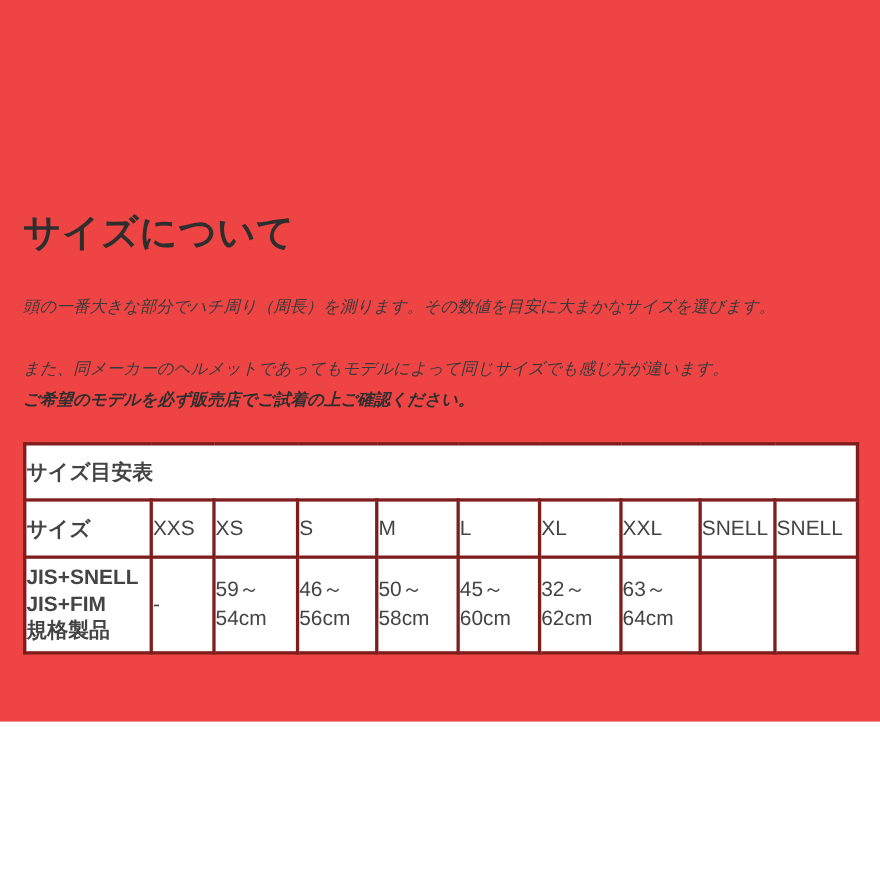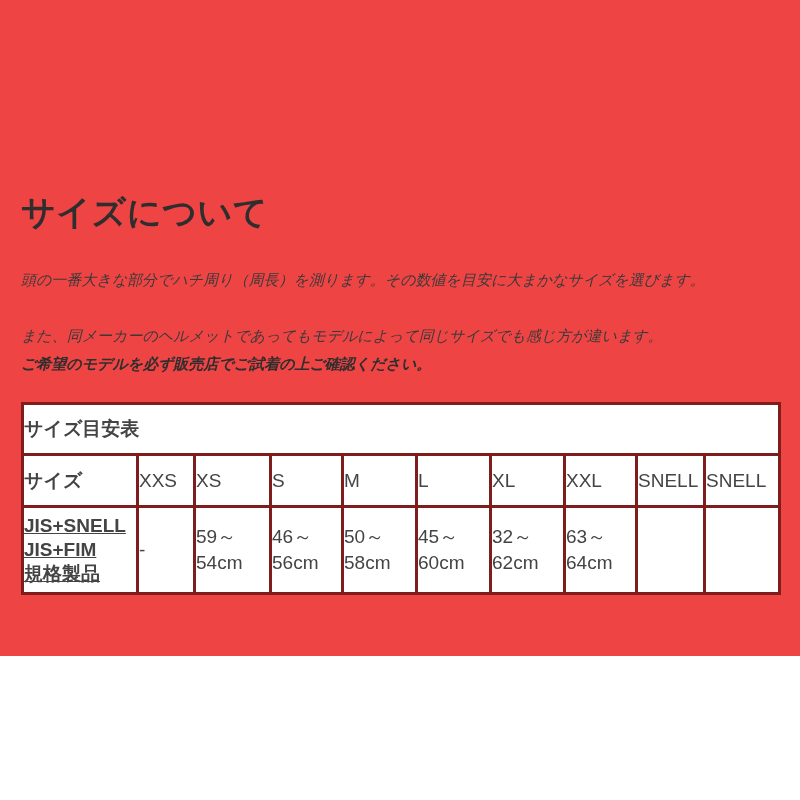--- a/index.html
+++ b/index.html
@@ -60,21 +60,20 @@
   tr.size-header-row td { height: 52px; }
   tr.data-row td { height: 87px; }
   td.gray-head {
     background: #f4f4f4;
     font-weight: bold;
     color: #333333;
   }
   td.standards-cell {
     line-height: 24px;
     font-size: 15px;
-    text-decoration: underline;
   }
   td.value-cell {
     font-size: 16px;
     line-height: 26px;
   }
   td.value-cell span { display: block; }
   td.empty-cell {
     border: none;
     background: transparent;
   }

